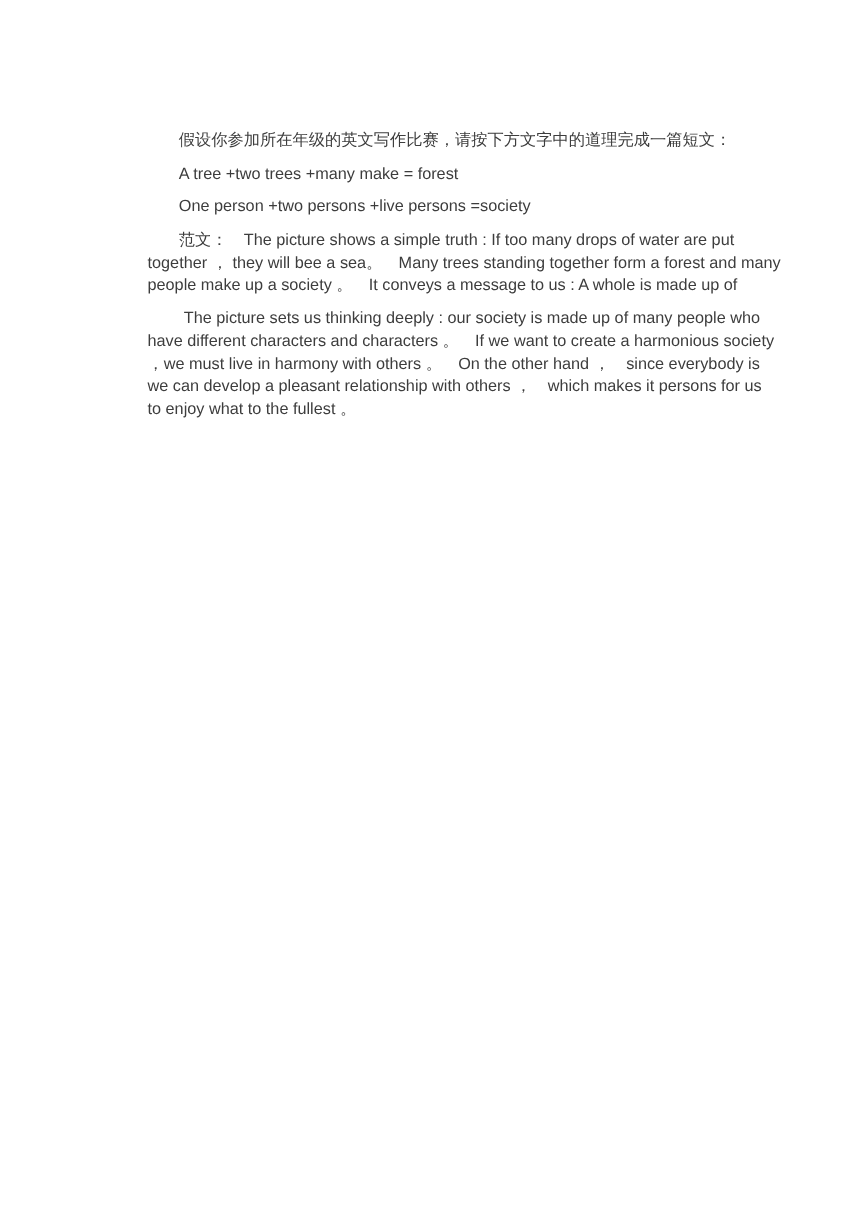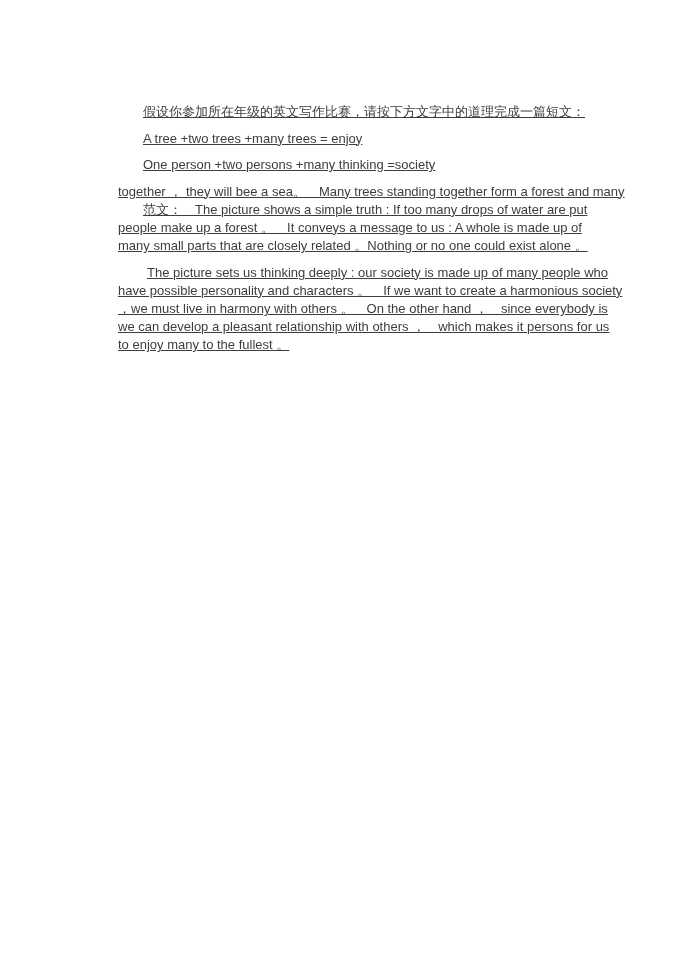--- a/index.html
+++ b/index.html
@@ -26,45 +26,43 @@
     margin: 0 0 8.3px 0;
     padding: 0;
   }
   .para {
     margin: 0 0 8.3px 0;
   }
   .line {
     line-height: 18.2px;
     white-space: pre;           
     letter-spacing: 0;
-    text-decoration: underline;
   }
   .indent-sm { padding-left: 25px; }   
   .indent-md { padding-left: 29px; }   
 </style>
 </head>
 <body style="background: rgb(255, 255, 255); color: rgb(61, 61, 61);">
 
 <div class="page-content">
 
   <p class="block line indent-sm">假设你参加所在年级的英文写作比赛，请按下方文字中的道理完成一篇短文：</p>
 
 
-  <p class="block line indent-sm">A tree +two trees +many trees = enjoy</p>
+  <p class="block line indent-sm">A tree +two trees +many make = forest</p>
 
-  <p class="block line indent-sm">One person +two persons +many thinking =society</p>
+  <p class="block line indent-sm">One person +two persons +live persons =society</p>
 
   <div class="para">
+    <div class="line indent-sm">范文：　The picture shows a simple truth : If too many drops of water are put</div>
     <div class="line">together ， they will bee a sea。　Many trees standing together form a forest and many</div>
-    <div class="line indent-sm">范文：　The picture shows a simple truth : If too many drops of water are put</div>
-    <div class="line">people make up a forest 。　It conveys a message to us : A whole is made up of</div>
-    <div class="line">many small parts that are closely related 。Nothing or no one could exist alone 。</div>
+    <div class="line">people make up a society 。　It conveys a message to us : A whole is made up of</div>
   </div>
 
   <div class="para">
     <div class="line indent-md">The picture sets us thinking deeply : our society is made up of many people who</div>
-    <div class="line">have possible personality and characters 。　If we want to create a harmonious society</div>
+    <div class="line">have different characters and characters 。　If we want to create a harmonious society</div>
     <div class="line">，we must live in harmony with others 。　On the other hand ，　since everybody is</div>
     <div class="line">we can develop a pleasant relationship with others ，　which makes it persons for us</div>
-    <div class="line">to enjoy many to the fullest 。</div>
+    <div class="line">to enjoy what to the fullest 。</div>
   </div>
 
 </div>
 
 </body></html>

